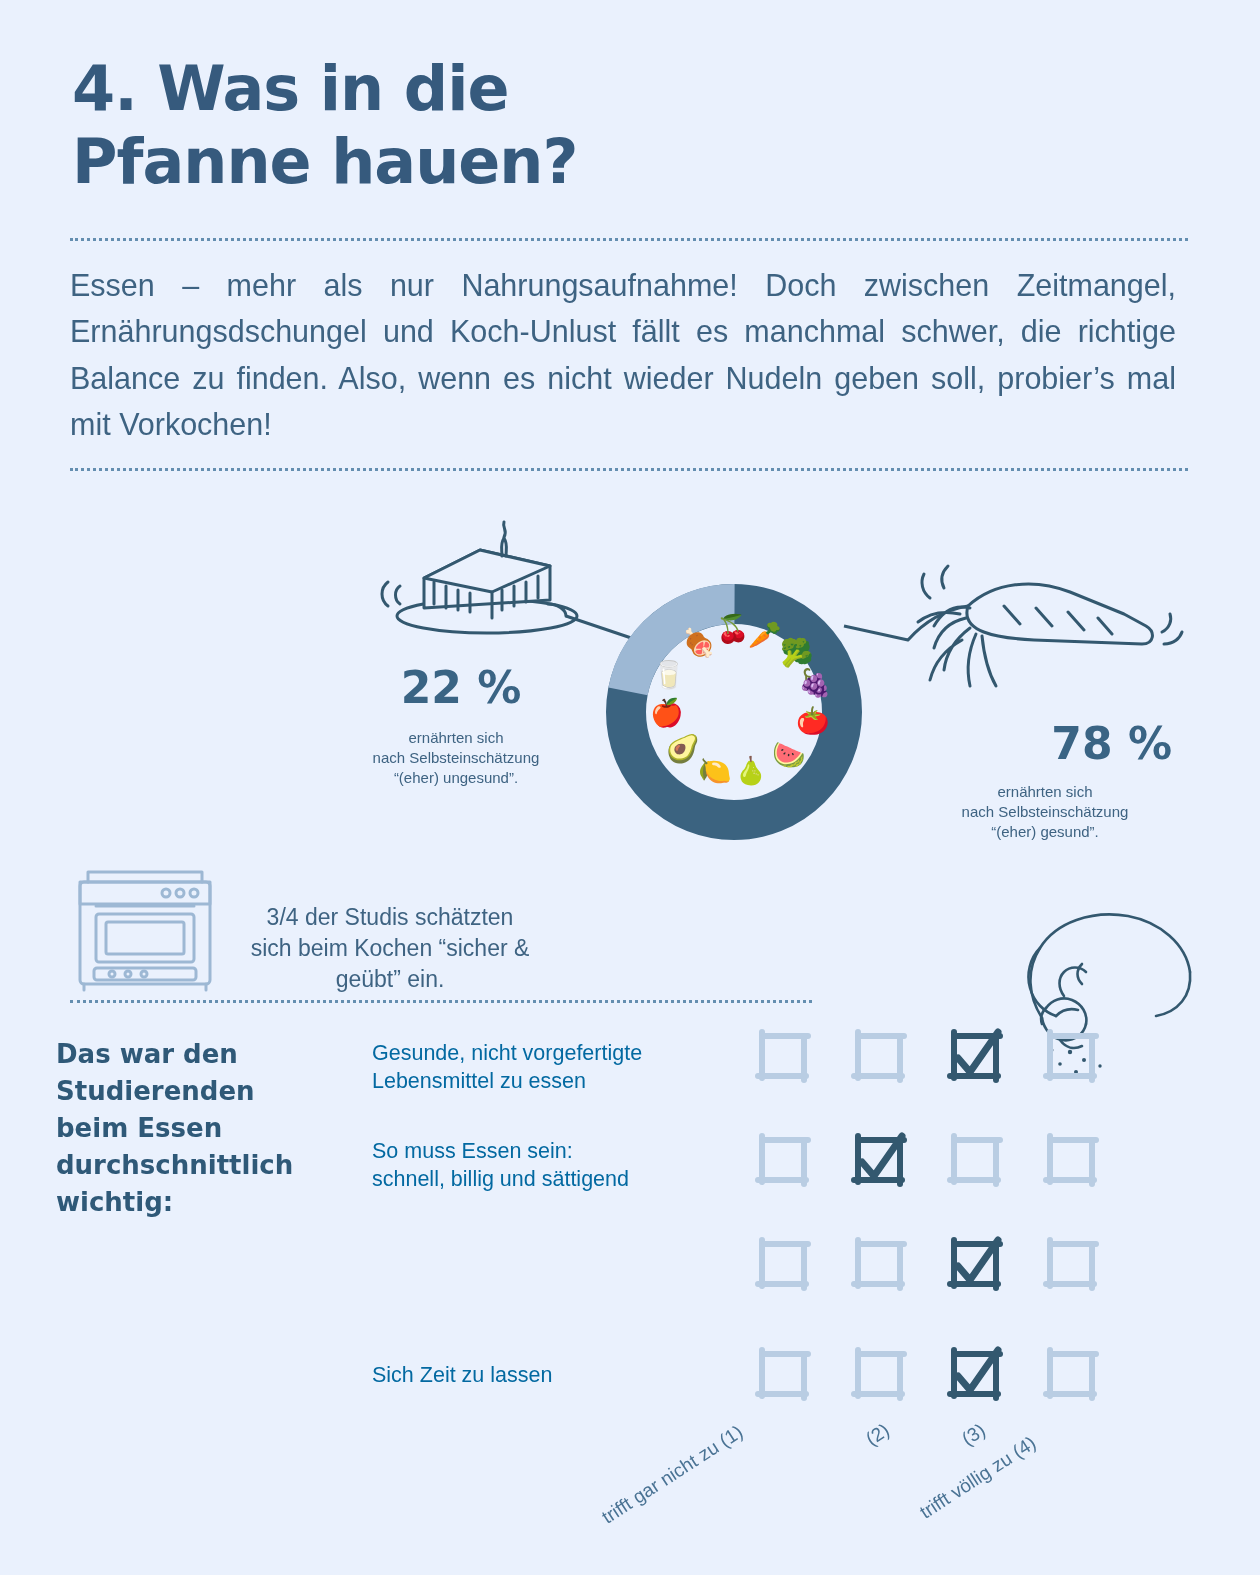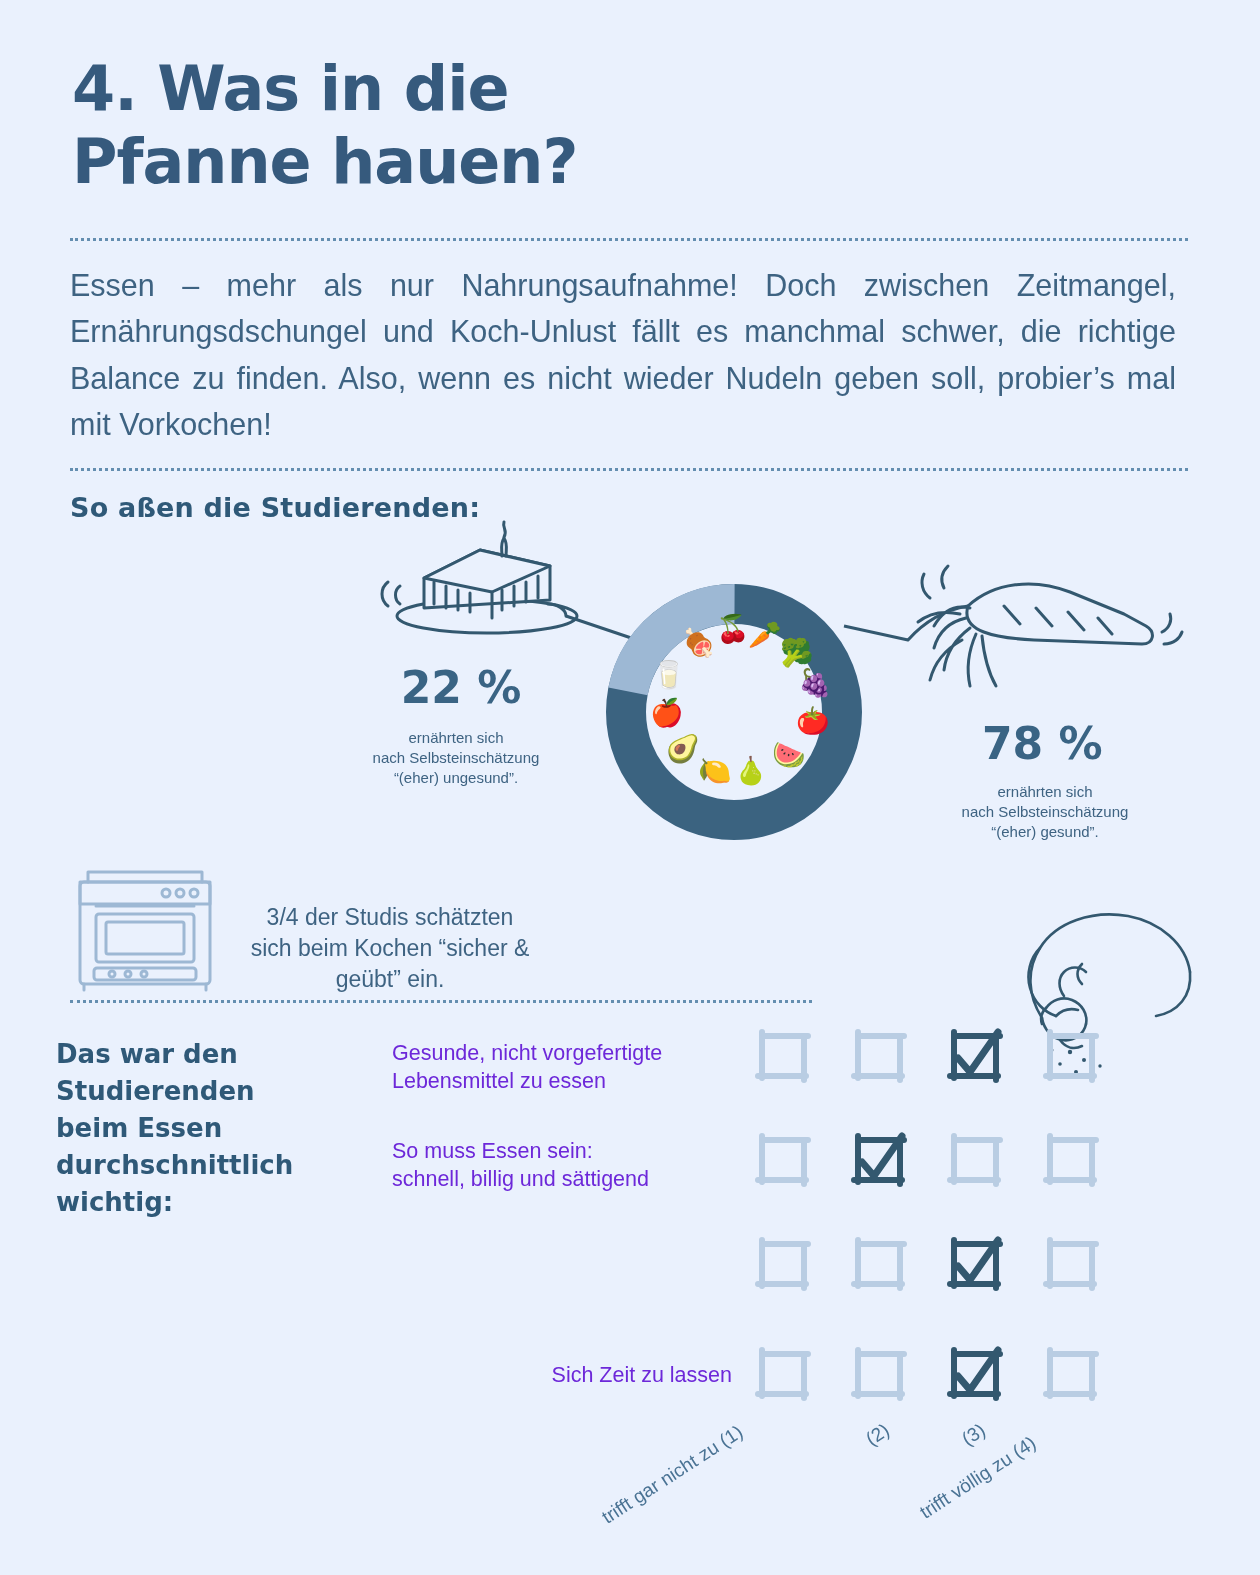--- a/index.html
+++ b/index.html
@@ -88,21 +88,21 @@
   }
   .pct-text {
     position: absolute;
     font-size: 15px;
     line-height: 1.32;
     color: #3e6382;
     text-align: center;
   }
   .left-num  { left: 366px; top: 662px; width: 190px; text-align: center; }
   .left-txt  { left: 318px; top: 728px; width: 276px; }
-  .right-num { left: 982px; top: 718px; width: 190px; text-align: left; }
+  .right-num { left: 982px; top: 718px; width: 190px; text-align: right; }
   .right-txt { left: 900px; top: 782px; width: 290px; }
 
   
   .oven-txt {
     position: absolute;
     left: 220px; top: 902px;
     width: 340px;
     font-size: 23px;
     line-height: 1.34;
     color: #3e6382;
@@ -116,25 +116,25 @@
     width: 300px;
     font-family: "DejaVu Sans", sans-serif;
     font-weight: bold;
     font-size: 26px;
     line-height: 1.42;
     color: #2f5978;
     white-space: pre-line;
   }
   .item-label {
     position: absolute;
-    left: 392px;
+    left: 372px;
     width: 340px;
     font-size: 21.5px;
     line-height: 1.3;
-    color: #6d28d9;
+    color: #0369a1;
     white-space: pre-line;
   }
   .row-boxes {
     position: absolute;
     left: 756px;
     width: 380px;
     height: 64px;
   }
   .chk {
     position: absolute;
@@ -161,21 +161,20 @@
 
   <div class="title">4. Was in die
 Pfanne hauen?</div>
 
   <div class="dotted d1"></div>
 
   <div class="intro">Essen – mehr als nur Nahrungsaufnahme! Doch zwischen Zeitmangel, Ernährungsdschungel und Koch-Unlust fällt es manchmal schwer, die richtige Balance zu finden. Also, wenn es nicht wieder Nudeln geben soll, probier’s mal mit Vorkochen!</div>
 
   <div class="dotted d2"></div>
 
-  <div class="sub-head so-assen">So aßen die Studierenden:</div>
 
   <svg style="position:absolute;left:352px;top:520px;" width="250" height="130" viewBox="0 0 250 130">
     <g fill="none" stroke="#33586f" stroke-width="3" stroke-linecap="round" stroke-linejoin="round">
       <ellipse cx="135" cy="96" rx="90" ry="17"></ellipse>
       <path d="M72 88 L72 58 L128 30 L198 46 L198 80 Z" fill="#eaf1fd"></path>
       <path d="M72 58 L128 30 L198 46 L140 72 Z" fill="#eaf1fd"></path>
       <path d="M140 72 L140 98"></path>
       <path d="M82 62 L82 84 M94 66 L94 88 M106 70 L106 90 M118 73 L118 92"></path>
       <path d="M150 70 L150 90 M162 66 L162 86 M174 62 L174 82 M186 56 L186 78"></path>
       <path d="M150 36 C150 30 148 24 152 18 C156 24 154 30 154 36"></path>
@@ -396,21 +395,21 @@
     <svg class="chk" style="left:288px;" viewBox="0 0 56 56">
         <g fill="none" stroke="#b9cde3" stroke-width="6" stroke-linecap="round">
           <path d="M6 4 L6 50"></path>
           <path d="M2 48 L50 48"></path>
           <path d="M48 52 L48 8"></path>
           <path d="M52 8 L8 8"></path>
         </g>
       </svg>
   </div>
 
-  <div class="item-label" style="top:1362px;text-align:right;">Sich Zeit zu lassen</div>
+  <div class="item-label" style="top:1362px;">Sich Zeit zu lassen</div>
   <div class="row-boxes" style="top:1346px;">
     <svg class="chk" style="left:0px;" viewBox="0 0 56 56">
         <g fill="none" stroke="#b9cde3" stroke-width="6" stroke-linecap="round">
           <path d="M6 4 L6 50"></path>
           <path d="M2 48 L50 48"></path>
           <path d="M48 52 L48 8"></path>
           <path d="M52 8 L8 8"></path>
         </g>
       </svg>
     <svg class="chk" style="left:96px;" viewBox="0 0 56 56">

